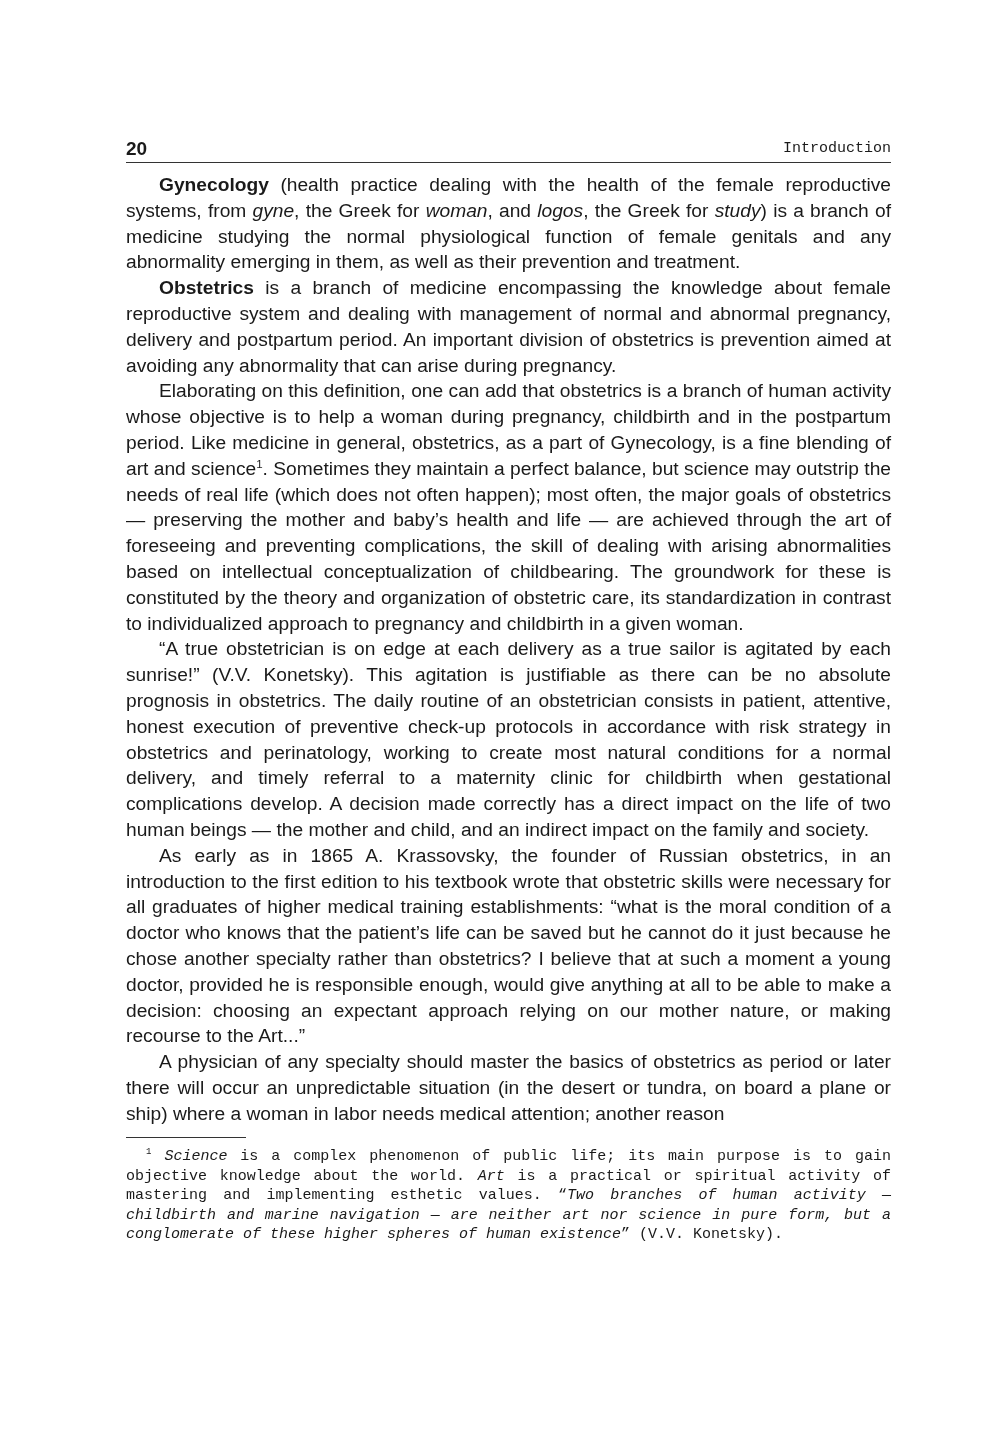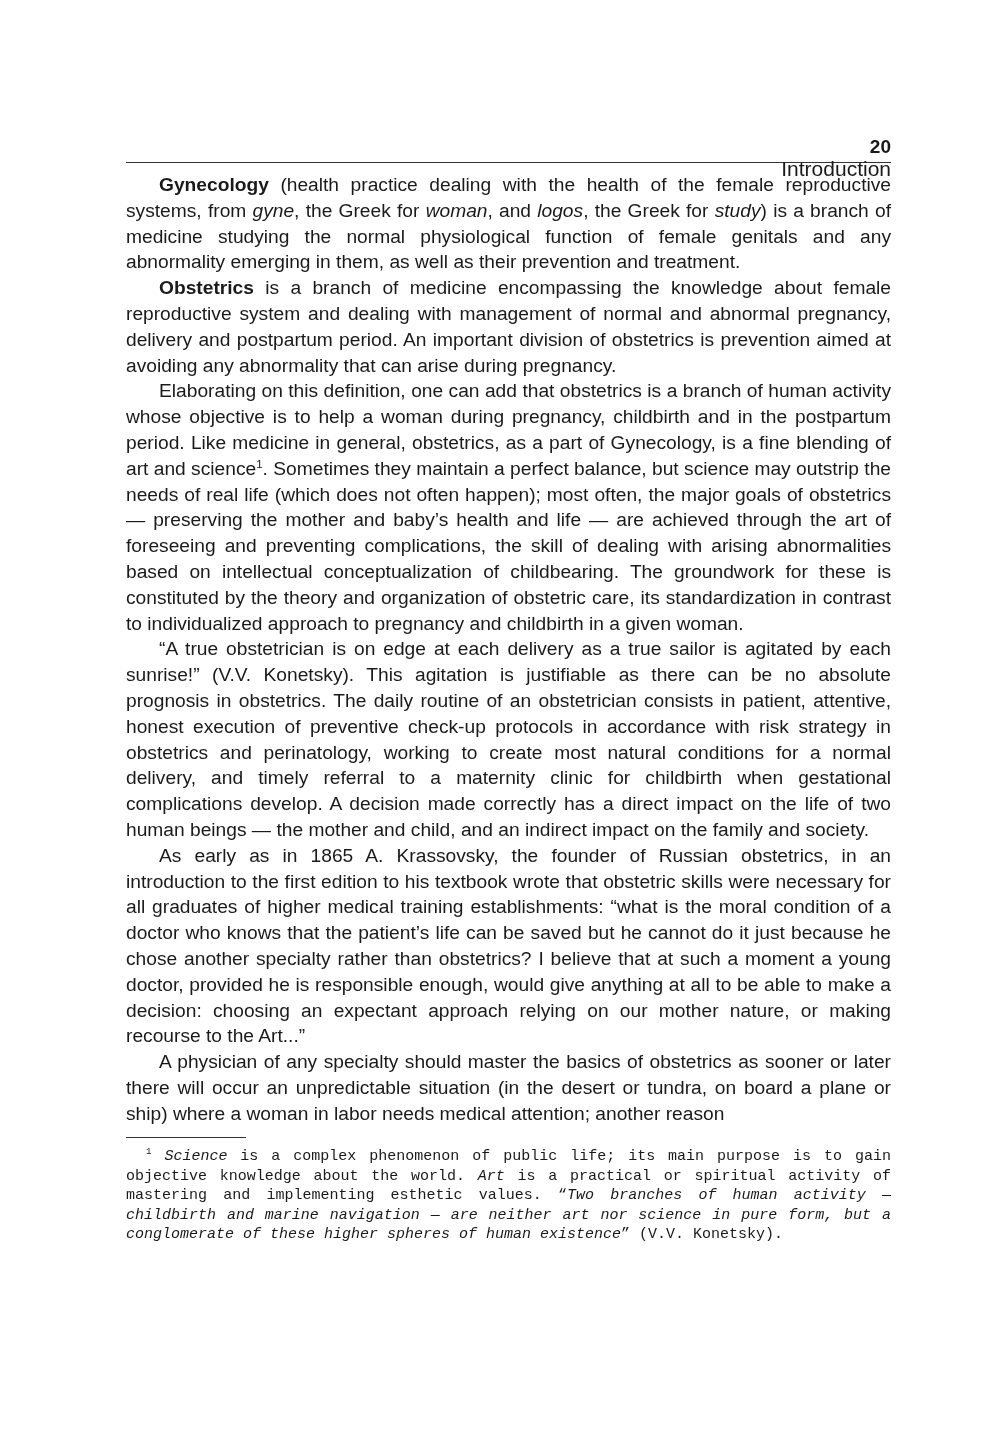--- a/index.html
+++ b/index.html
@@ -1,20 +1,20 @@
 <!DOCTYPE html>
 <html><head>
 <meta charset="utf-8">
 <style>
   html, body { margin: 0; padding: 0; background: #ffffff; }
   body { width: 1000px; height: 1455px; position: relative; overflow: hidden; }
   .page { position: absolute; left: 126px; top: 136px; width: 765px; color: #1a1a1a; }
-  .running-head { display: flex; justify-content: space-between; align-items: flex-end; border-bottom: 1.5px solid #333; padding-bottom: 2px; height: 24px; flex-direction: column; }
+  .running-head { display: flex; justify-content: space-between; align-items: flex-end; border-bottom: 1.5px solid #333; padding-bottom: 2px; height: 24px; }
   .page-num { font-family: "Liberation Sans", sans-serif; font-weight: bold; font-size: 19px; line-height: 22px; }
-  .section-title { font-family: Liberation Sans, sans-serif; font-size: 21px; line-height: 22px; margin-left: 47px; }
+  .section-title { font-family: Liberation Mono, monospace; font-size: 15px; line-height: 22px; margin-left: 47px; }
   .body-text { margin-top: 9px; font-family: Liberation Sans, sans-serif; font-size: 19.2px; line-height: 25.8px; text-align: justify; }
   .body-text p { margin: 0; text-indent: 33px; }
   .footnote-rule { width: 120px; border-top: 1px solid #333; margin-top: 11px; }
   .footnotes { margin-top: 9px; font-family: Liberation Mono, monospace; font-size: 15px; line-height: 19.5px; text-align: justify; }
   .footnotes p { margin: 0; text-indent: 20px; }
   sup { font-size: 0.6em; vertical-align: super; line-height: 0; }
   b { font-weight: bold; }
 </style>
 </head>
 <body>
@@ -24,21 +24,21 @@
     <span class="page-num">20</span>
     <span class="section-title">Introduction</span>
   </div>
 
   <div class="body-text">
     <p><b>Gynecology</b><span> (health practice dealing with the health of the female reproductive systems, from </span><i>gyne</i><span>, the Greek for </span><i>woman</i><span>, and </span><i>logos</i><span>, the Greek for </span><i>study</i><span>) is a branch of medicine studying the normal physiological function of female genitals and any abnormality emerging in them, as well as their prevention and treatment.</span></p>
     <p><b>Obstetrics</b><span> is a branch of medicine encompassing the knowledge about female reproductive system and dealing with management of normal and abnormal pregnancy, delivery and postpartum period. An important division of obstetrics is prevention aimed at avoiding any abnormality that can arise during pregnancy.</span></p>
     <p><span>Elaborating on this definition, one can add that obstetrics is a branch of human activity whose objective is to help a woman during pregnancy, childbirth and in the postpartum period. Like medicine in general, obstetrics, as a part of Gynecology, is a fine blending of art and science</span><sup>1</sup><span>. Sometimes they maintain a perfect balance, but science may outstrip the needs of real life (which does not often happen); most often, the major goals of obstetrics — preserving the mother and baby’s health and life — are achieved through the art of foreseeing and preventing complications, the skill of dealing with arising abnormalities based on intellectual conceptualization of childbearing. The groundwork for these is constituted by the theory and organization of obstetric care, its standardization in contrast to individualized approach to pregnancy and childbirth in a given woman.</span></p>
     <p>“A true obstetrician is on edge at each delivery as a true sailor is agitated by each sunrise!” (V.V. Konetsky). This agitation is justifiable as there can be no absolute prognosis in obstetrics. The daily routine of an obstetrician consists in patient, attentive, honest execution of preventive check-up protocols in accordance with risk strategy in obstetrics and perinatology, working to create most natural conditions for a normal delivery, and timely referral to a maternity clinic for childbirth when gestational complications develop. A decision made correctly has a direct impact on the life of two human beings — the mother and child, and an indirect impact on the family and society.</p>
     <p>As early as in 1865 A. Krassovsky, the founder of Russian obstetrics, in an introduction to the first edition to his textbook wrote that obstetric skills were necessary for all graduates of higher medical training establishments: “what is the moral condition of a doctor who knows that the patient’s life can be saved but he cannot do it just because he chose another specialty rather than obstetrics? I believe that at such a moment a young doctor, provided he is responsible enough, would give anything at all to be able to make a decision: choosing an expectant approach relying on our mother nature, or making recourse to the Art...”</p>
-    <p>A physician of any specialty should master the basics of obstetrics as sooner or later there will occur an unpredictable situation (in the desert or tundra, on board a plane or ship) where a woman in labor needs medical attention; another reason</p>
+    <p>A physician of any specialty should master the basics of obstetrics as period or later there will occur an unpredictable situation (in the desert or tundra, on board a plane or ship) where a woman in labor needs medical attention; another reason</p>
   </div>
 
   <div class="footnote-rule"></div>
 
   <div class="footnotes">
     <p><sup>1</sup> <i>Science</i><span> is a complex phenomenon of public life; its main purpose is to gain objective knowledge about the world. </span><i>Art</i><span> is a practical or spiritual activity of mastering and implementing esthetic values. “</span><i>Two branches of human activity — childbirth and marine navigation — are neither art nor science in pure form, but a conglomerate of these higher spheres of human existence</i><span>” (V.V. Konetsky).</span></p>
   </div>
 </div>
 
 </body></html>

